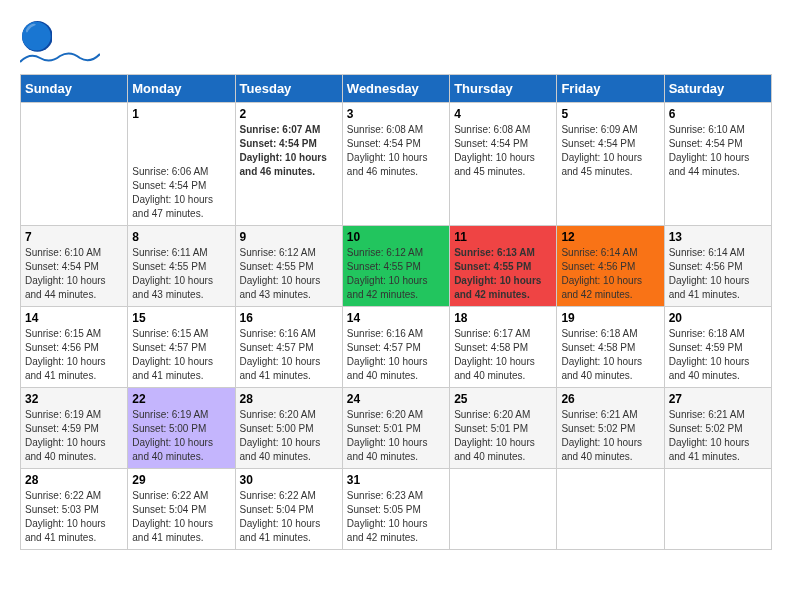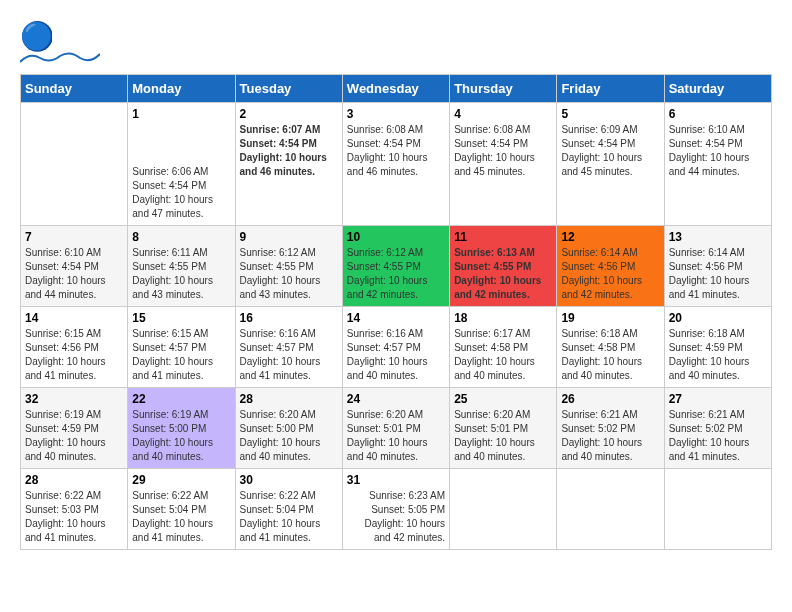--- a/index.html
+++ b/index.html
@@ -330,21 +330,21 @@
         </td>
         <td>
           <span class="day-num">30</span>
           <div class="day-info" style="white-space: pre-line;">Sunrise: 6:22 AM
 Sunset: 5:04 PM
 Daylight: 10 hours
 and 41 minutes.</div>
         </td>
         <td>
           <span class="day-num">31</span>
-          <div class="day-info" style="white-space: pre-line; text-align: right;">Sunrise: 6:23 AM
+          <div class="day-info" style="white-space: pre-line;">Sunrise: 6:23 AM
 Sunset: 5:05 PM
 Daylight: 10 hours
 and 42 minutes.</div>
         </td>
         <td class="empty"></td>
         <td class="empty"></td>
         <td class="empty"></td>
       </tr>
     </tbody>
 </table>

